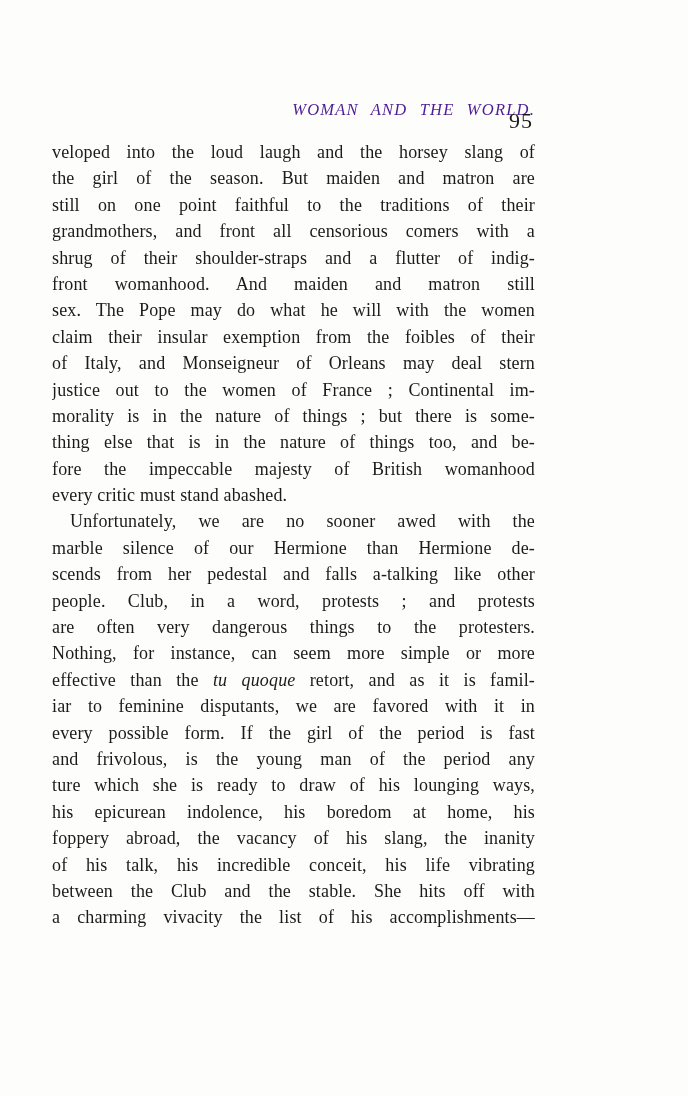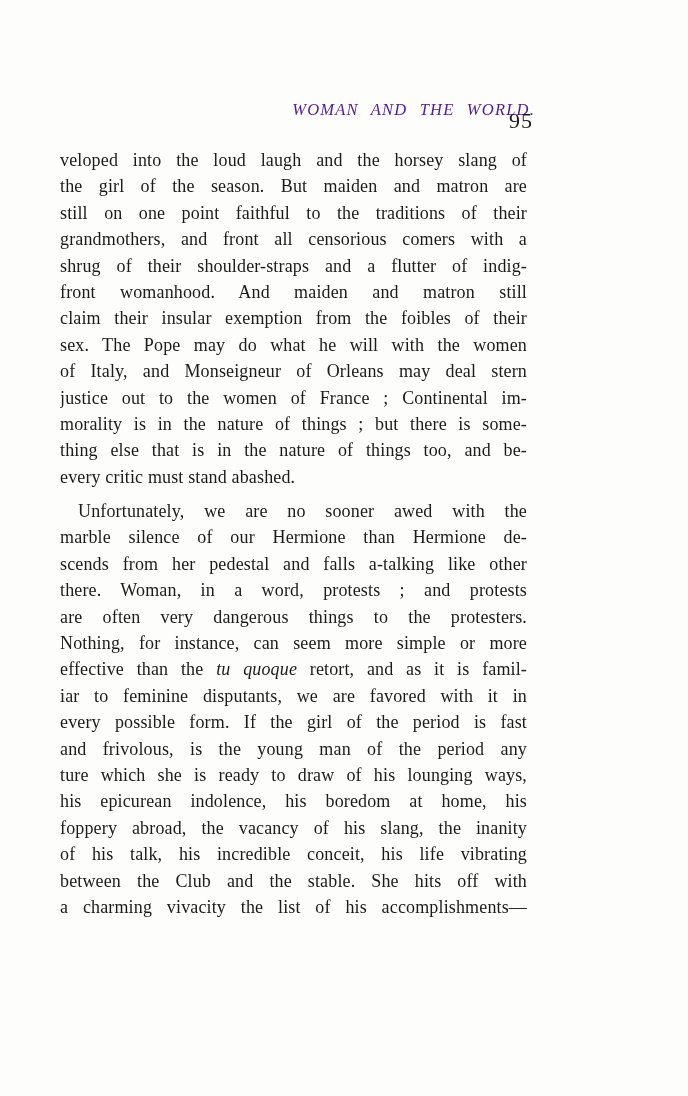--- a/index.html
+++ b/index.html
@@ -41,21 +41,21 @@
     font-style: normal;
     letter-spacing: 1px;
   }
   .text-block {
     position: absolute;
     top: 139px;
     left: 52px;
     width: 483px;
   }
   .paragraph {
-    margin: 8px;
+    margin: 0;
   }
   .line {
     font-size: 18px;
     line-height: 26.4px;
     height: 26.4px;
     letter-spacing: 0.15px;
     text-align: justify;
     text-align-last: justify;
     overflow: hidden;
   }
@@ -79,33 +79,34 @@
     <span class="page-number">95</span>
   </div>
   <div class="text-block">
       <div class="paragraph">
         <div class="line"><span class="seg">veloped into the loud laugh and the horsey slang of</span></div>
         <div class="line"><span class="seg">the girl of the season. But maiden and matron are</span></div>
         <div class="line"><span class="seg">still on one point faithful to the traditions of their</span></div>
         <div class="line"><span class="seg">grandmothers, and front all censorious comers with a</span></div>
         <div class="line"><span class="seg">shrug of their shoulder-straps and a flutter of indig-</span></div>
         <div class="line"><span class="seg">front womanhood. And maiden and matron still</span></div>
+        <div class="line"><span class="seg">sex. The Pope may do what he will with the women</span></div>
         <div class="line"><span class="seg">claim their insular exemption from the foibles of their</span></div>
-        <div class="line"><span class="seg">sex. The Pope may do what he will with the women</span></div>
         <div class="line"><span class="seg">of Italy, and Monseigneur of Orleans may deal stern</span></div>
         <div class="line"><span class="seg">justice out to the women of France ; Continental im-</span></div>
         <div class="line"><span class="seg">morality is in the nature of things ; but there is some-</span></div>
         <div class="line"><span class="seg">thing else that is in the nature of things too, and be-</span></div>
+        <div class="line"><span class="seg">fore the impeccable majesty of British womanhood</span></div>
         <div class="line no-flush"><span class="seg">every critic must stand abashed.</span></div>
       </div>
       <div class="paragraph">
         <div class="line indent"><span class="seg">Unfortunately, we are no sooner awed with the</span></div>
         <div class="line"><span class="seg">marble silence of our Hermione than Hermione de-</span></div>
         <div class="line"><span class="seg">scends from her pedestal and falls a-talking like other</span></div>
-        <div class="line"><span class="seg">there. Woman, in a word, protests ; and protests</span></div>
+        <div class="line"><span class="seg">people. Club, in a word, protests ; and protests</span></div>
         <div class="line"><span class="seg">are often very dangerous things to the protesters.</span></div>
         <div class="line"><span class="seg">Nothing, for instance, can seem more simple or more</span></div>
         <div class="line"><span class="seg">effective than the </span><span class="seg italic">tu quoque</span><span class="seg"> retort, and as it is famil-</span></div>
         <div class="line"><span class="seg">iar to feminine disputants, we are favored with it in</span></div>
         <div class="line"><span class="seg">every possible form. If the girl of the period is fast</span></div>
         <div class="line"><span class="seg">and frivolous, is the young man of the period any</span></div>
         <div class="line"><span class="seg">ture which she is ready to draw of his lounging ways,</span></div>
         <div class="line"><span class="seg">his epicurean indolence, his boredom at home, his</span></div>
         <div class="line"><span class="seg">foppery abroad, the vacancy of his slang, the inanity</span></div>
         <div class="line"><span class="seg">of his talk, his incredible conceit, his life vibrating</span></div>

